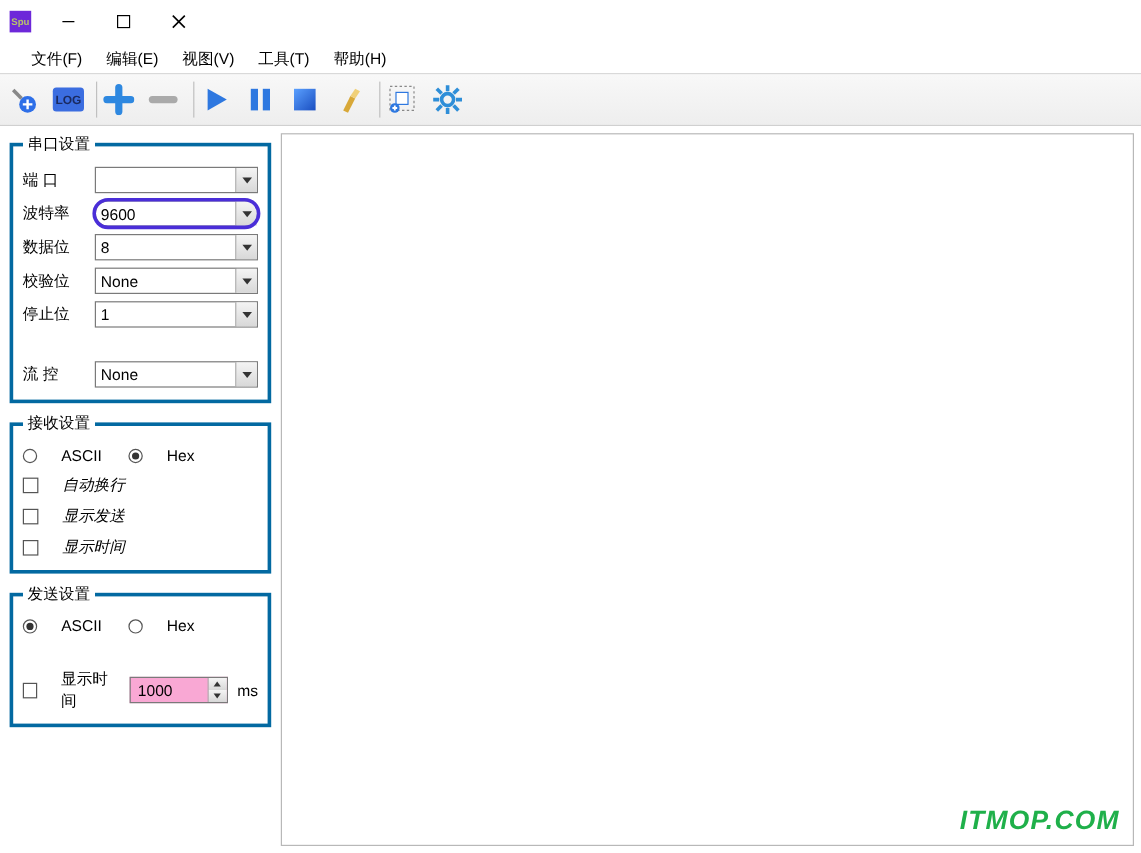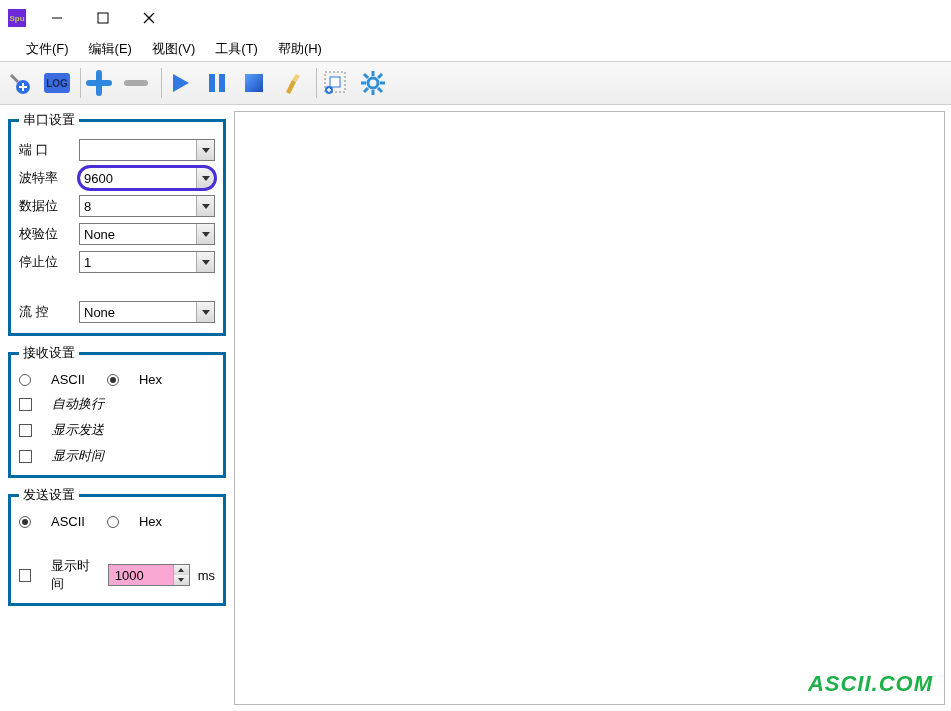--- a/index.html
+++ b/index.html
@@ -269,13 +269,13 @@
           </div>
         </div>
         <span class="unit">ms</span>
       </div>
     </fieldset>
 
   </div>
   <div class="main-area"></div>
 </div>
 
-<div class="watermark">ASCII.COM</div>
+<div class="watermark">ITMOP.COM</div>
 
 </body></html>

